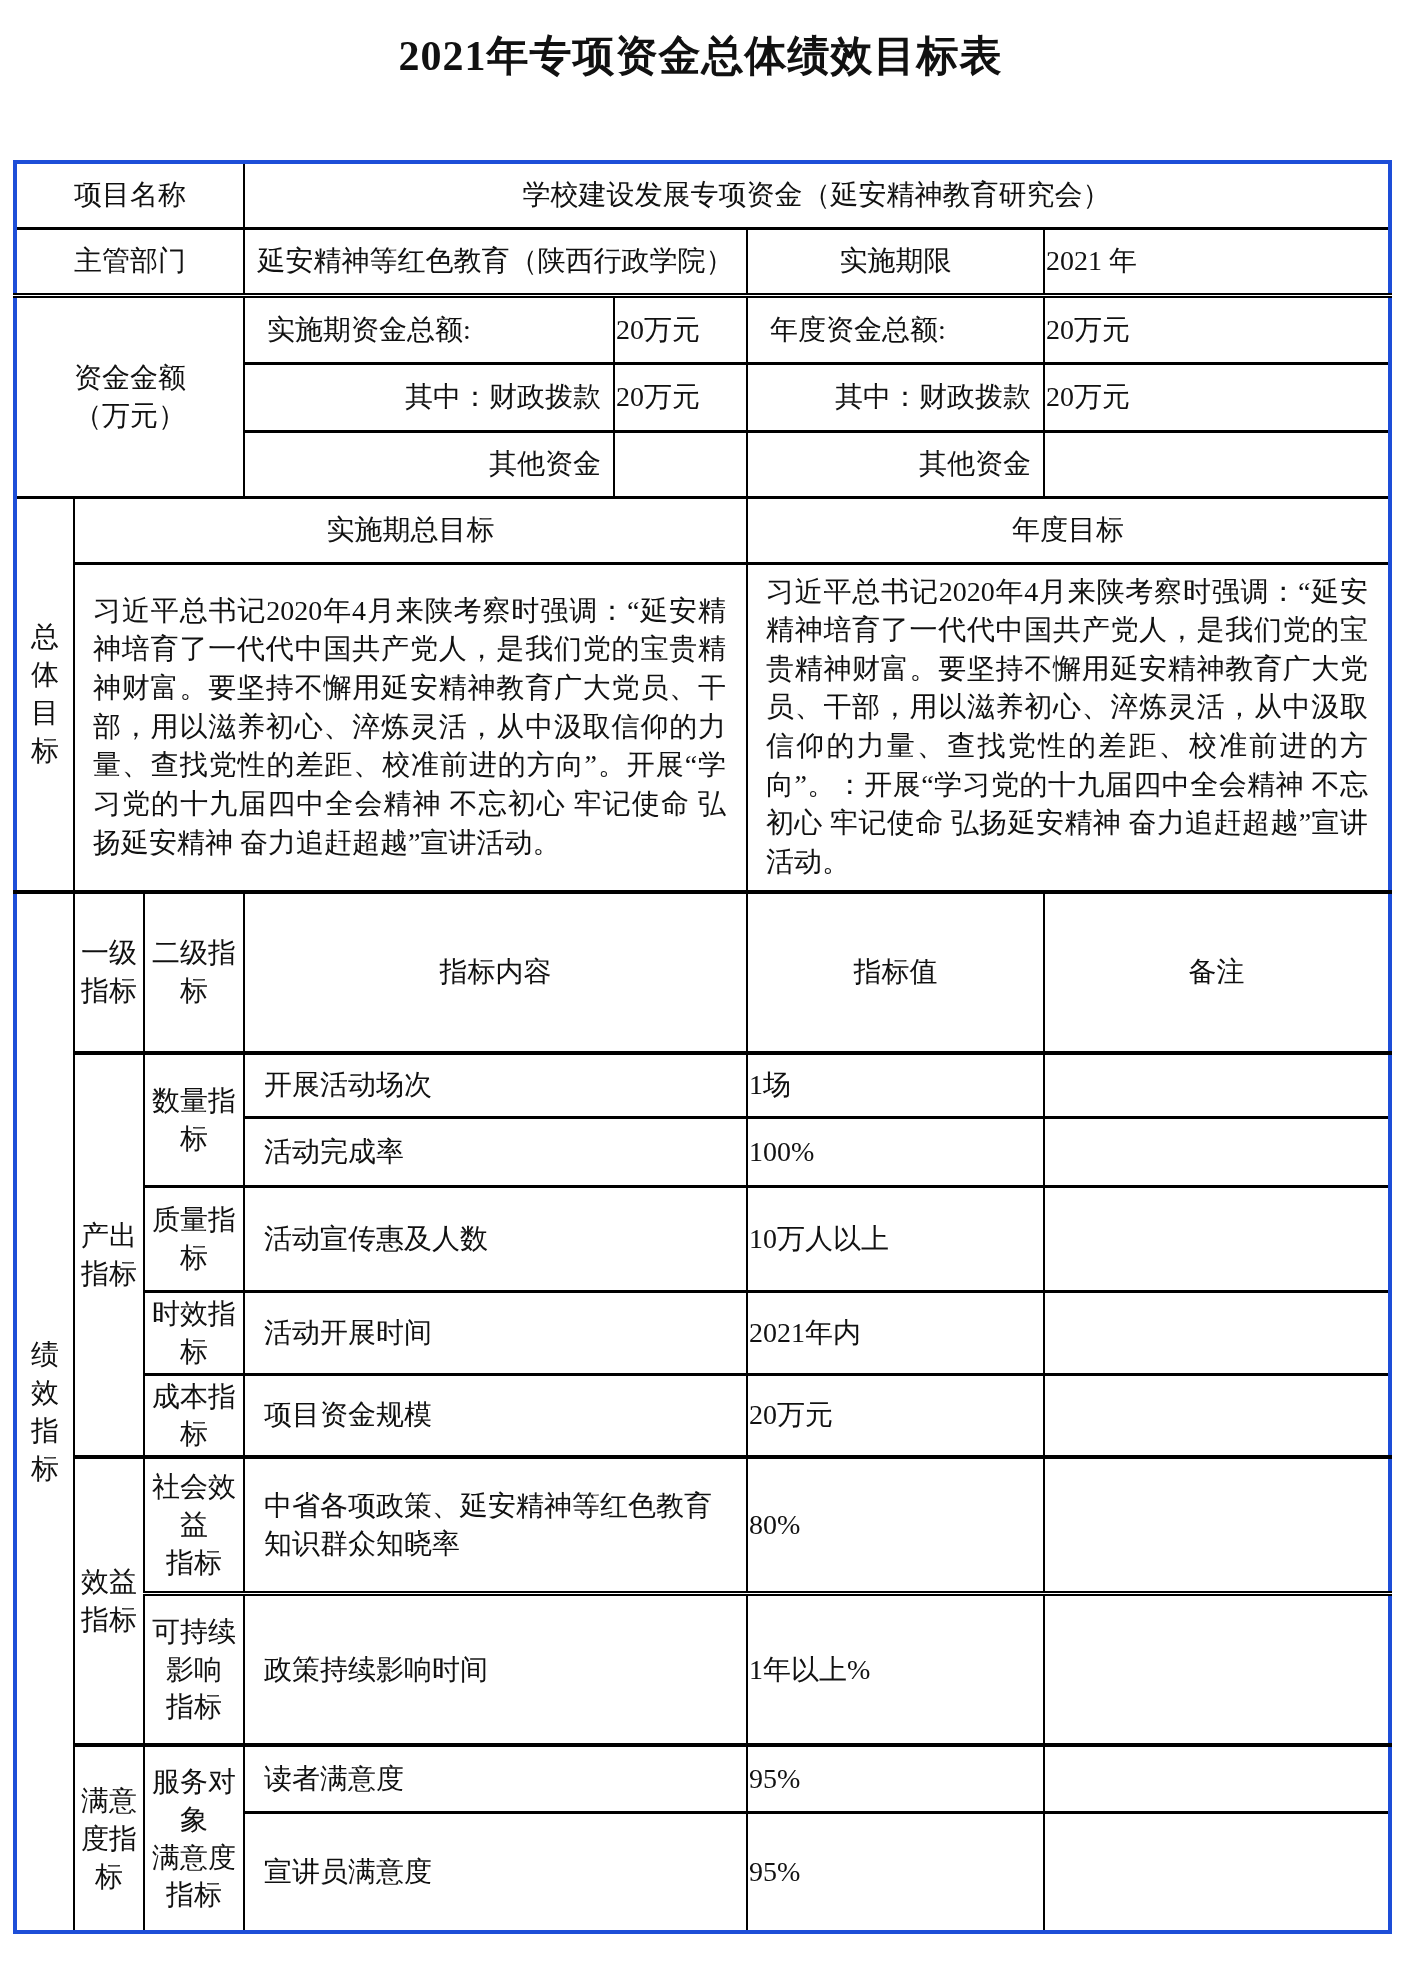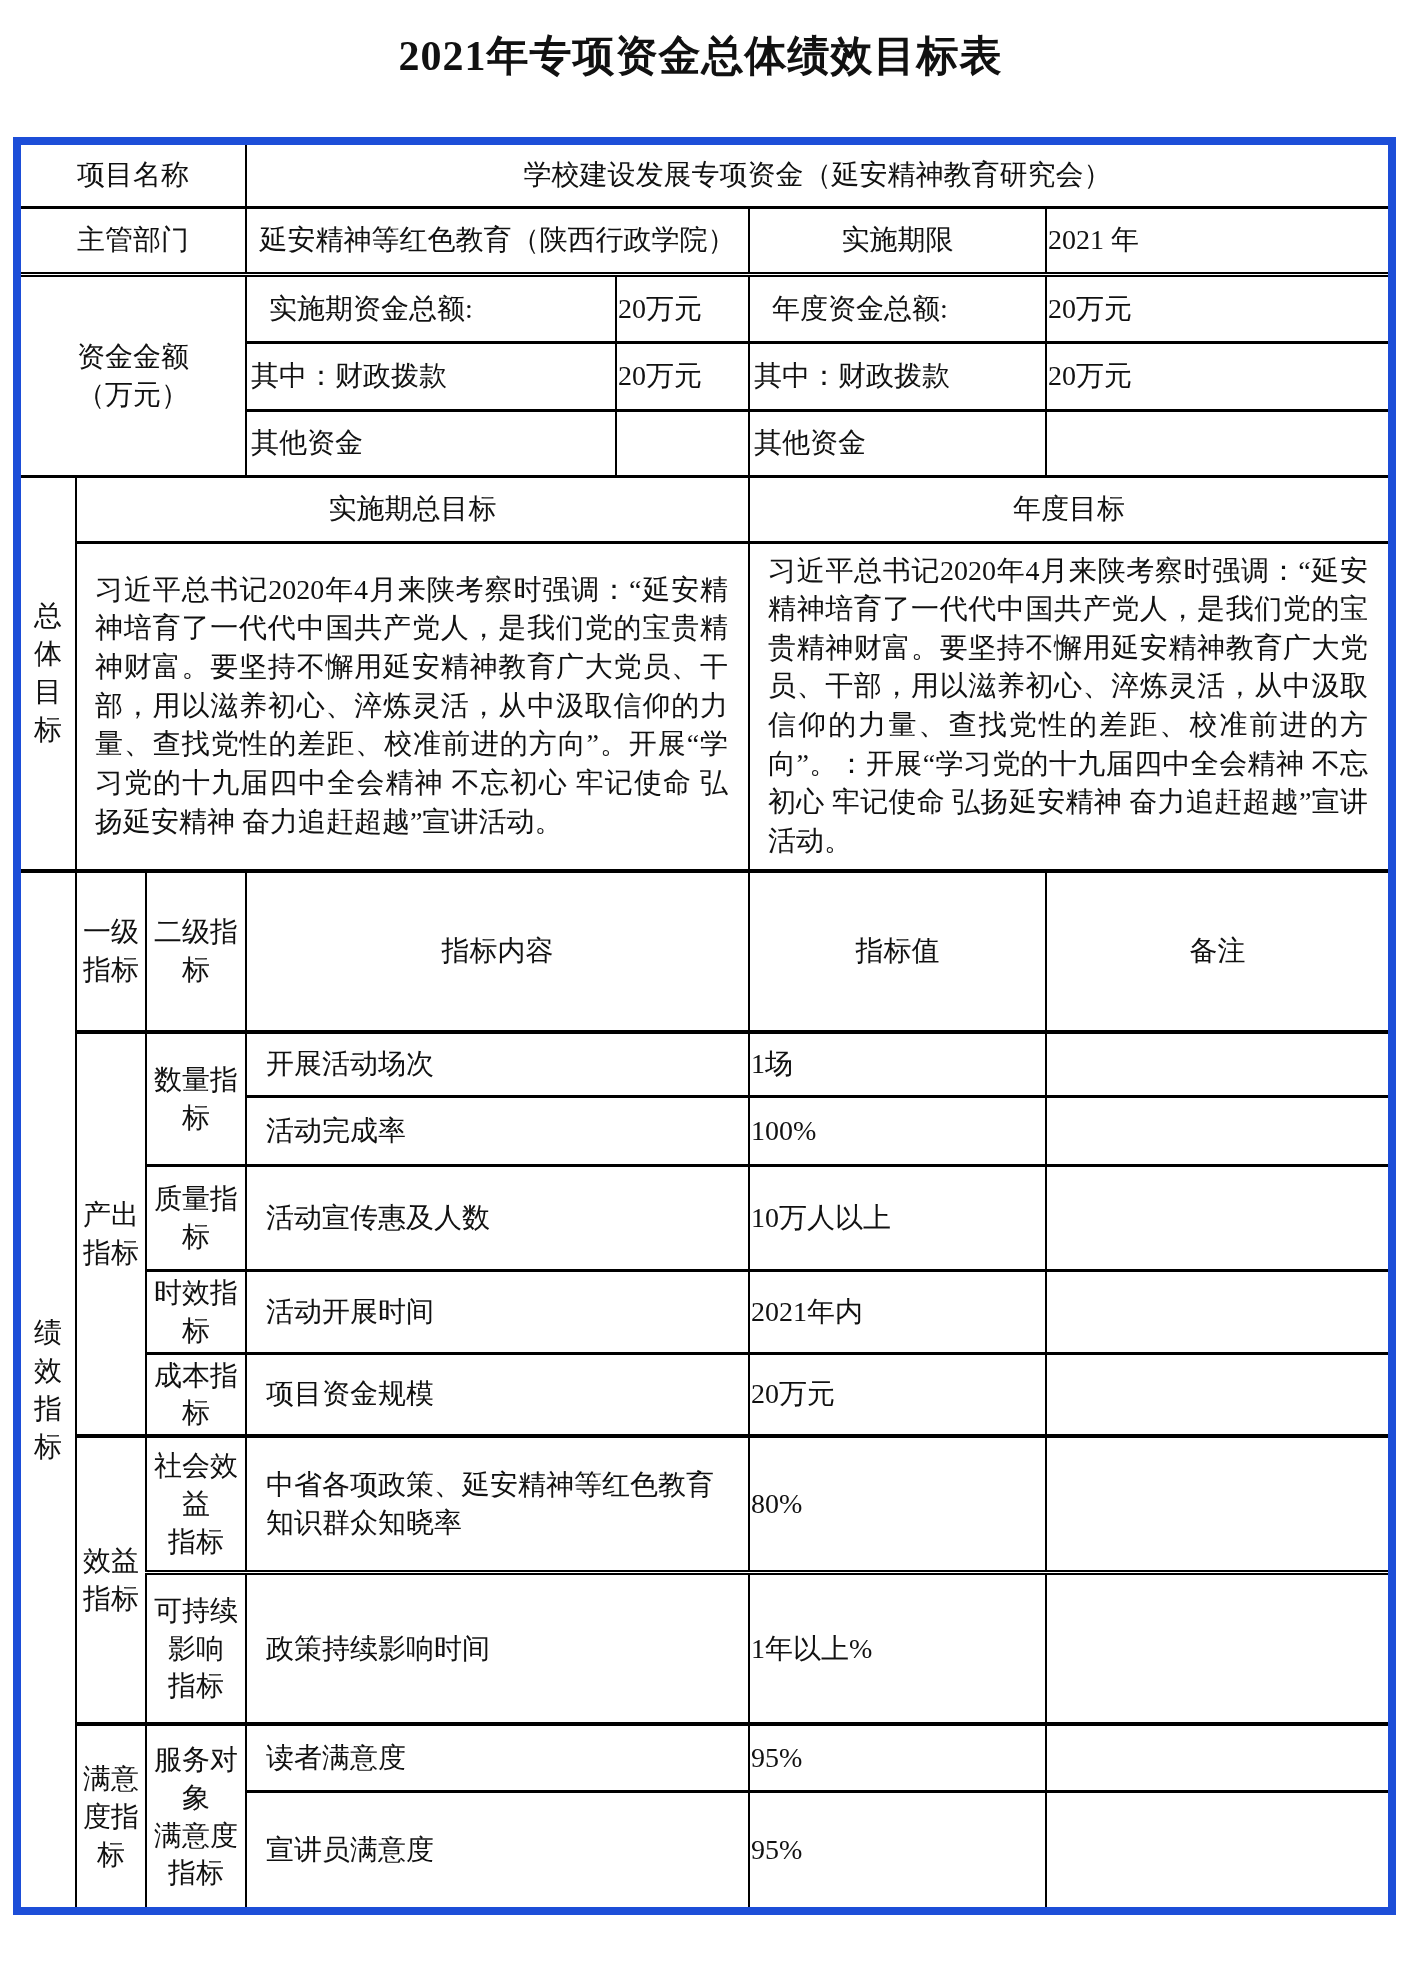--- a/index.html
+++ b/index.html
@@ -11,43 +11,43 @@
     color:#111111;
     overflow:hidden;
   }
   .title{
     position:absolute;top:28px;left:0;width:1401px;
     text-align:center;
     font-size:42px;font-weight:bold;letter-spacing:1px;
     white-space:pre-line;
   }
   table.form{
-    position:absolute;left:13px;top:137px;
+    position:absolute;left:13px;top:160px;
     width:1375px;
     border-collapse:collapse;
     table-layout:fixed;
-    border:8px solid #1d4ed8;
+    border:4px solid #1d4ed8;
   }
   td{
     border-left:2px solid #000;
     border-right:2px solid #000;
     border-top:3px solid #000;
     border-bottom:3px solid #000;
     vertical-align:middle;
     font-size:28px;
     line-height:1.35;
     padding:2px 4px;
     white-space:pre-line;
     overflow:hidden;
   }
   tr.tt td{border-top:4px solid #000;}
   tr.td2 td{border-top:5px double #000;}
   .lbl{text-align:center;}
   .al{text-align:left;padding-left:22px;margin-left:12px;}
-  .ar{padding-right:12px;}
+  .ar{text-align:right;padding-right:12px;}
   .vl{text-align:left;padding-left:1px;}
   .cl{text-align:left;padding-left:19px;}
   .goal{
     text-align:justify;
     padding:8px 20px 8px 18px;
     line-height:1.38;
     vertical-align:middle;
   }
   .footer{
     position:absolute;left:12px;top:1906px;width:1382px;

